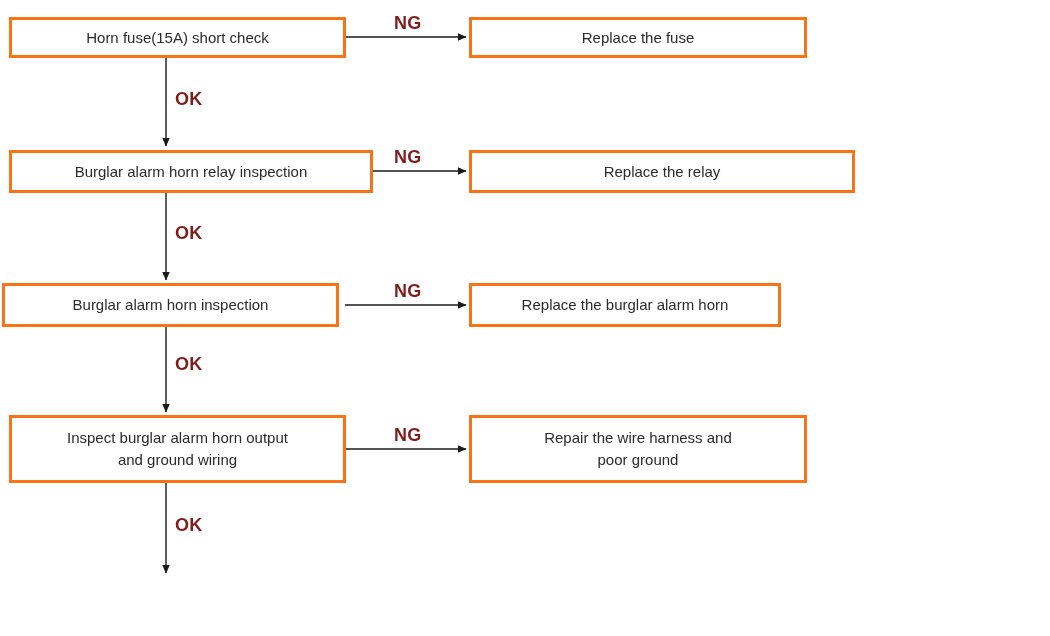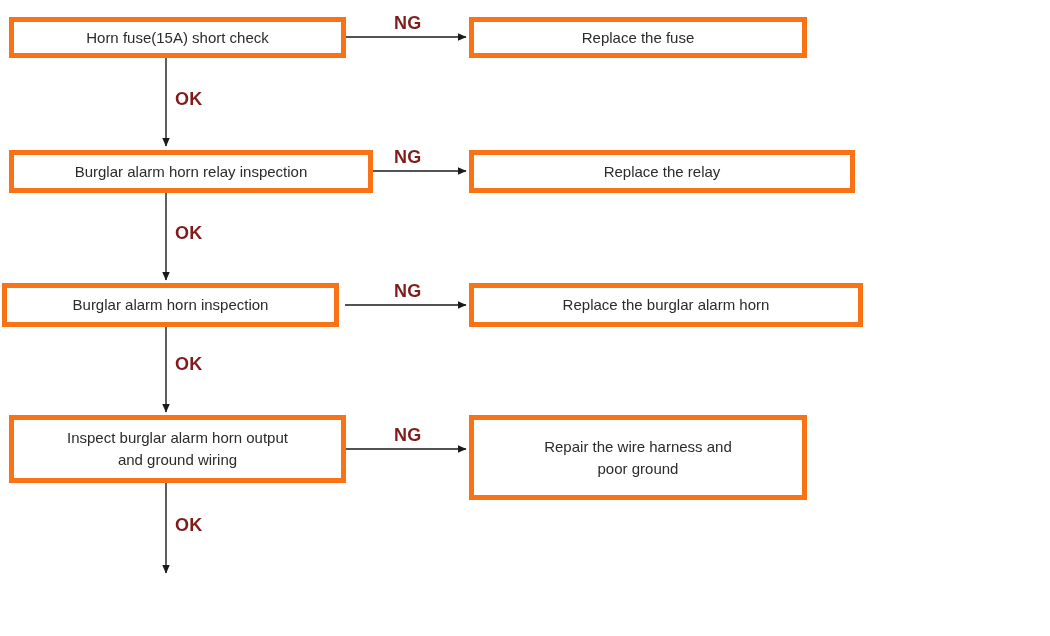--- a/index.html
+++ b/index.html
@@ -21,21 +21,21 @@
   #flow-svg {
     position: absolute;
     left: 0;
     top: 0;
     width: 1050px;
     height: 636px;
   }
   .node-box {
     position: absolute;
     box-sizing: border-box;
-    border: 5px solid #f97316;
+    border: 3px solid #f97316;
     background: #ffffff;
     display: flex;
     align-items: center;
     justify-content: center;
     text-align: center;
     color: #2b2b2b;
     font-size: 15px;
     line-height: 1.45;
     font-family: "Liberation Sans", sans-serif;
     white-space: pre-line;
@@ -83,24 +83,24 @@
   <div class="node-box" style="left:469px; top:17px; width:338px; height:41px;text-align:center;">Replace the fuse</div>
   <div class="edge-label" style="left:175px; top:89px;">OK</div>
 
   <div class="node-box" style="left:9px; top:150px; width:364px; height:43px;">Burglar alarm horn relay inspection</div>
   <div class="edge-label" style="left:394px; top:147px;">NG</div>
   <div class="node-box" style="left:469px; top:150px; width:386px; height:43px;">Replace the relay</div>
   <div class="edge-label" style="left:175px; top:223px;">OK</div>
 
   <div class="node-box" style="left:2px; top:283px; width:337px; height:44px;">Burglar alarm horn inspection</div>
   <div class="edge-label" style="left:394px; top:281px;">NG</div>
-  <div class="node-box" style="left:469px; top:283px; width:394px; height:44px;">Replace the burglar alarm horn</div>
+  <div class="node-box" style="left:469px; top:283px; width:312px; height:44px;">Replace the burglar alarm horn</div>
   <div class="edge-label" style="left:175px; top:354px;">OK</div>
 
   <div class="node-box" style="left:9px; top:415px; width:337px; height:68px;">Inspect burglar alarm horn output
 and ground wiring</div>
   <div class="edge-label" style="left:394px; top:425px;">NG</div>
-  <div class="node-box" style="left:469px; top:415px; width:338px; height:85px;">Repair the wire harness and
+  <div class="node-box" style="left:469px; top:415px; width:338px; height:68px;">Repair the wire harness and
 poor ground</div>
   <div class="edge-label" style="left:175px; top:515px;">OK</div>
 
 
 </div>
 
 </body></html>

